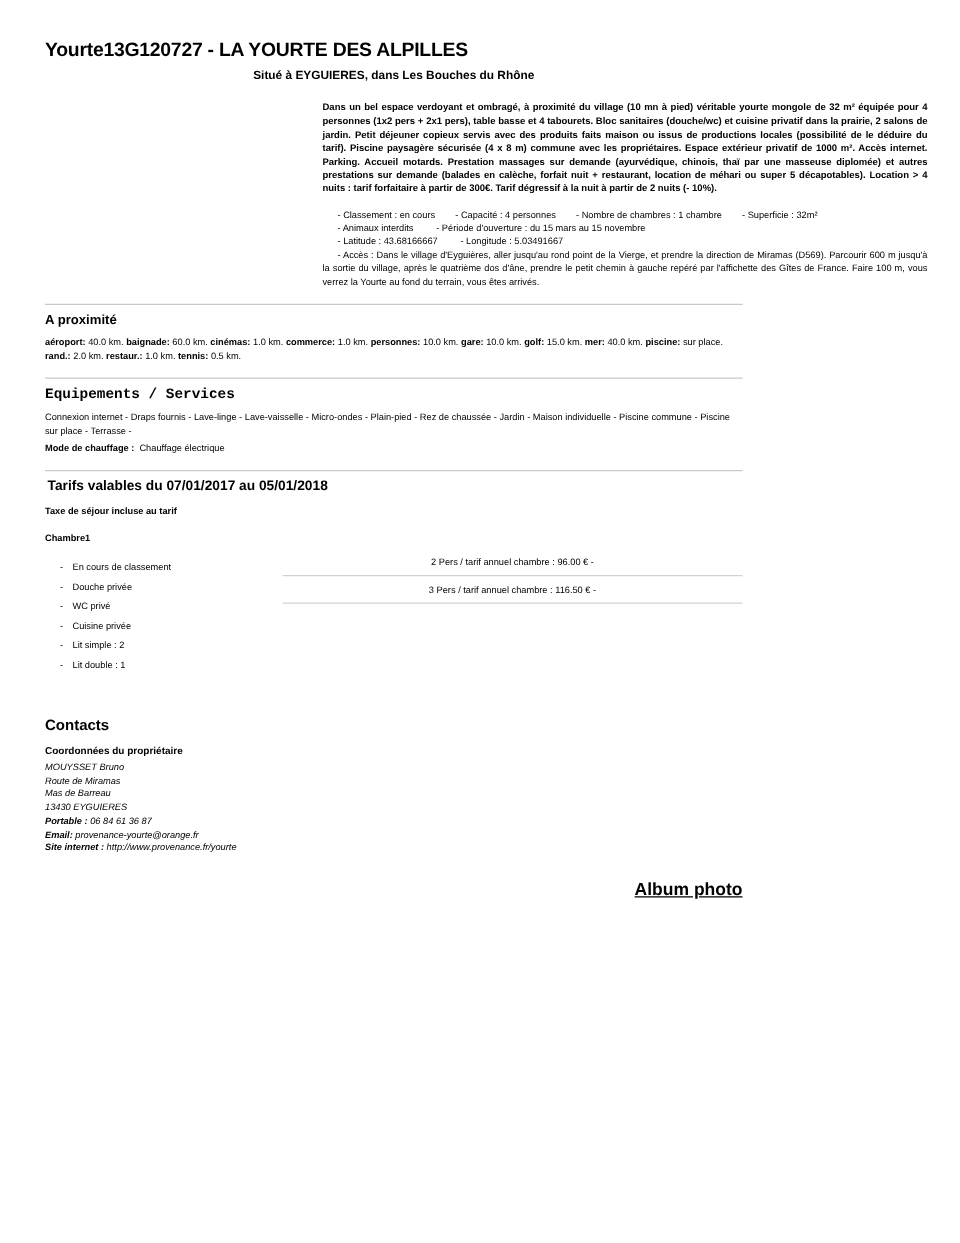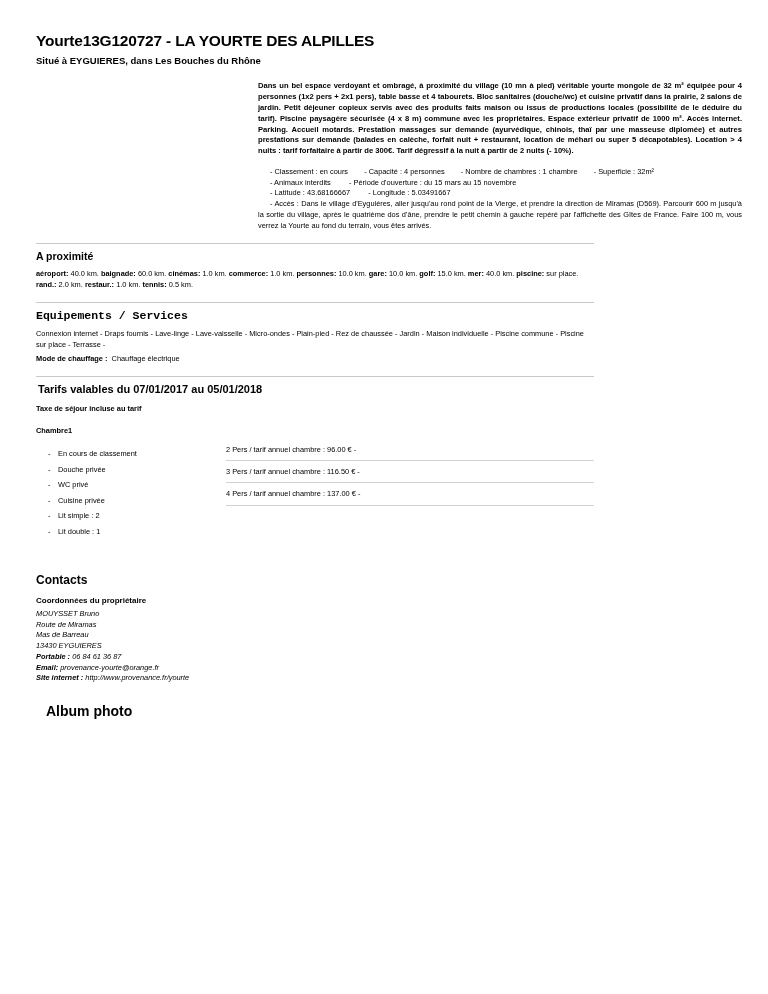--- a/index.html
+++ b/index.html
@@ -23,20 +23,21 @@
   .title {
     font-size: 15.5px;
     font-weight: bold;
     letter-spacing: -0.2px;
     margin: 0 0 3px 0;
   }
   .subtitle {
     font-size: 9.5px;
     font-weight: bold;
     margin: 0 0 14px 0;
+    text-align: center;
   }
   .desc-wrap {
     margin-left: 222px;
     width: 484px;
   }
   .desc-main {
     font-weight: bold;
     font-size: 7.6px;
     line-height: 1.42;
     text-align: justify;
@@ -102,20 +103,21 @@
     padding-left: 10px;
   }
   .tarif-left li:before {
     content: "-";
     position: absolute;
     left: 0;
   }
   .tarif-right {
     flex: 1;
     padding-top: 2px;
+    text-align: center;
   }
   .tarif-row {
     font-size: 7.4px;
     padding: 0 0 5px 0;
     border-bottom: 1px solid #d2d2d2;
     margin-bottom: 6px;
   }
   .contacts-h {
     font-size: 12px;
     font-weight: bold;
@@ -126,25 +128,26 @@
     font-weight: bold;
     margin-bottom: 3px;
   }
   .addr-line {
     font-size: 7.4px;
     line-height: 1.45;
     font-style: italic;
   }
   .addr-line b { font-weight: bold; }
   .album {
-    text-align: left;
+    text-align: right;
     font-size: 14px;
     font-weight: bold;
     margin: 18px 0 0 0;
     padding-left: 10px;
+    text-decoration: underline;
   }
 </style>
 </head>
 <body>
 
 <div class="page">
 
   <h1 class="title">Yourte13G120727 - LA YOURTE DES ALPILLES</h1>
   <div class="subtitle">Situé à EYGUIERES, dans Les Bouches du Rhône</div>
 
@@ -230,21 +233,20 @@
         <li>En cours de classement</li>
         <li>Douche privée</li>
         <li>WC privé</li>
         <li>Cuisine privée</li>
         <li>Lit simple :  2</li>
         <li>Lit double :  1</li>
       </ul>
       <div class="tarif-right">
         <div class="tarif-row">2 Pers / tarif annuel chambre : 96.00 € -</div>
         <div class="tarif-row">3 Pers / tarif annuel chambre : 116.50 € -</div>
-        <div class="tarif-row">4 Pers / tarif annuel chambre : 137.00 € -</div>
       </div>
     </div>
   </div>
 
   <div>
     <div class="contacts-h">Contacts</div>
     <div class="coord-h">Coordonnées du propriétaire</div>
     <div class="addr-line">MOUYSSET Bruno</div>
     <div class="addr-line">Route de Miramas</div>
     <div class="addr-line">Mas de Barreau</div>

